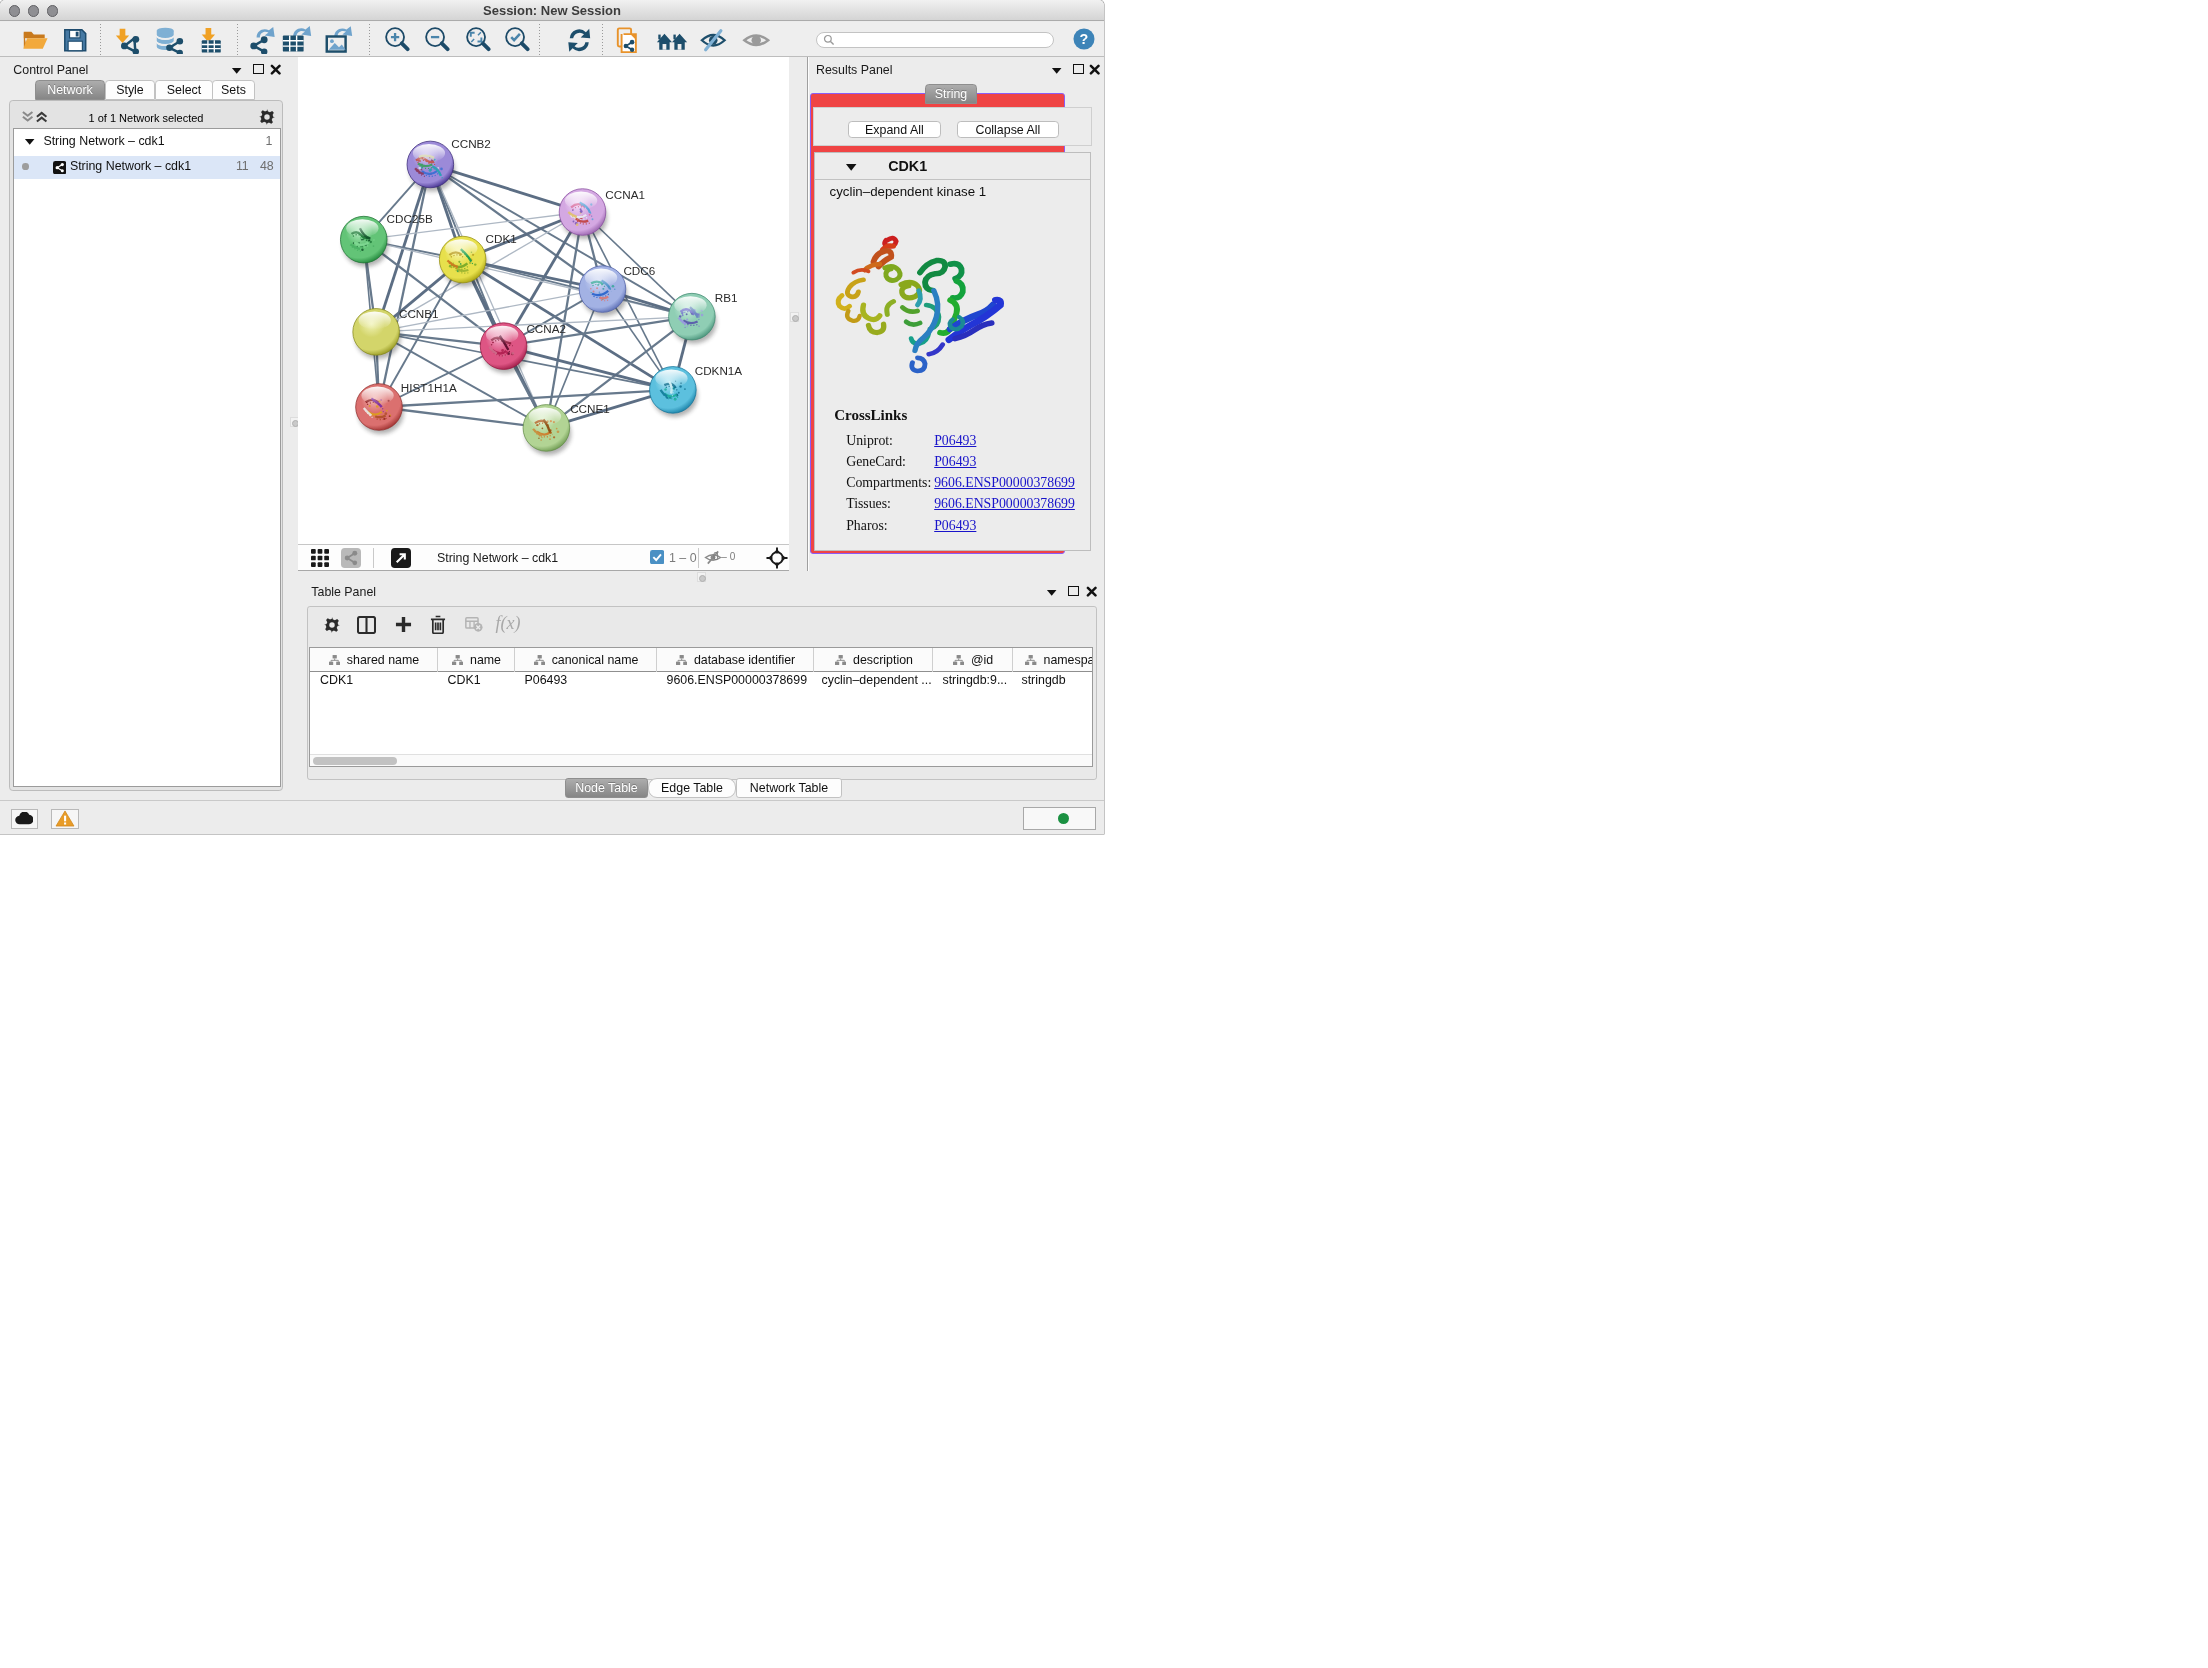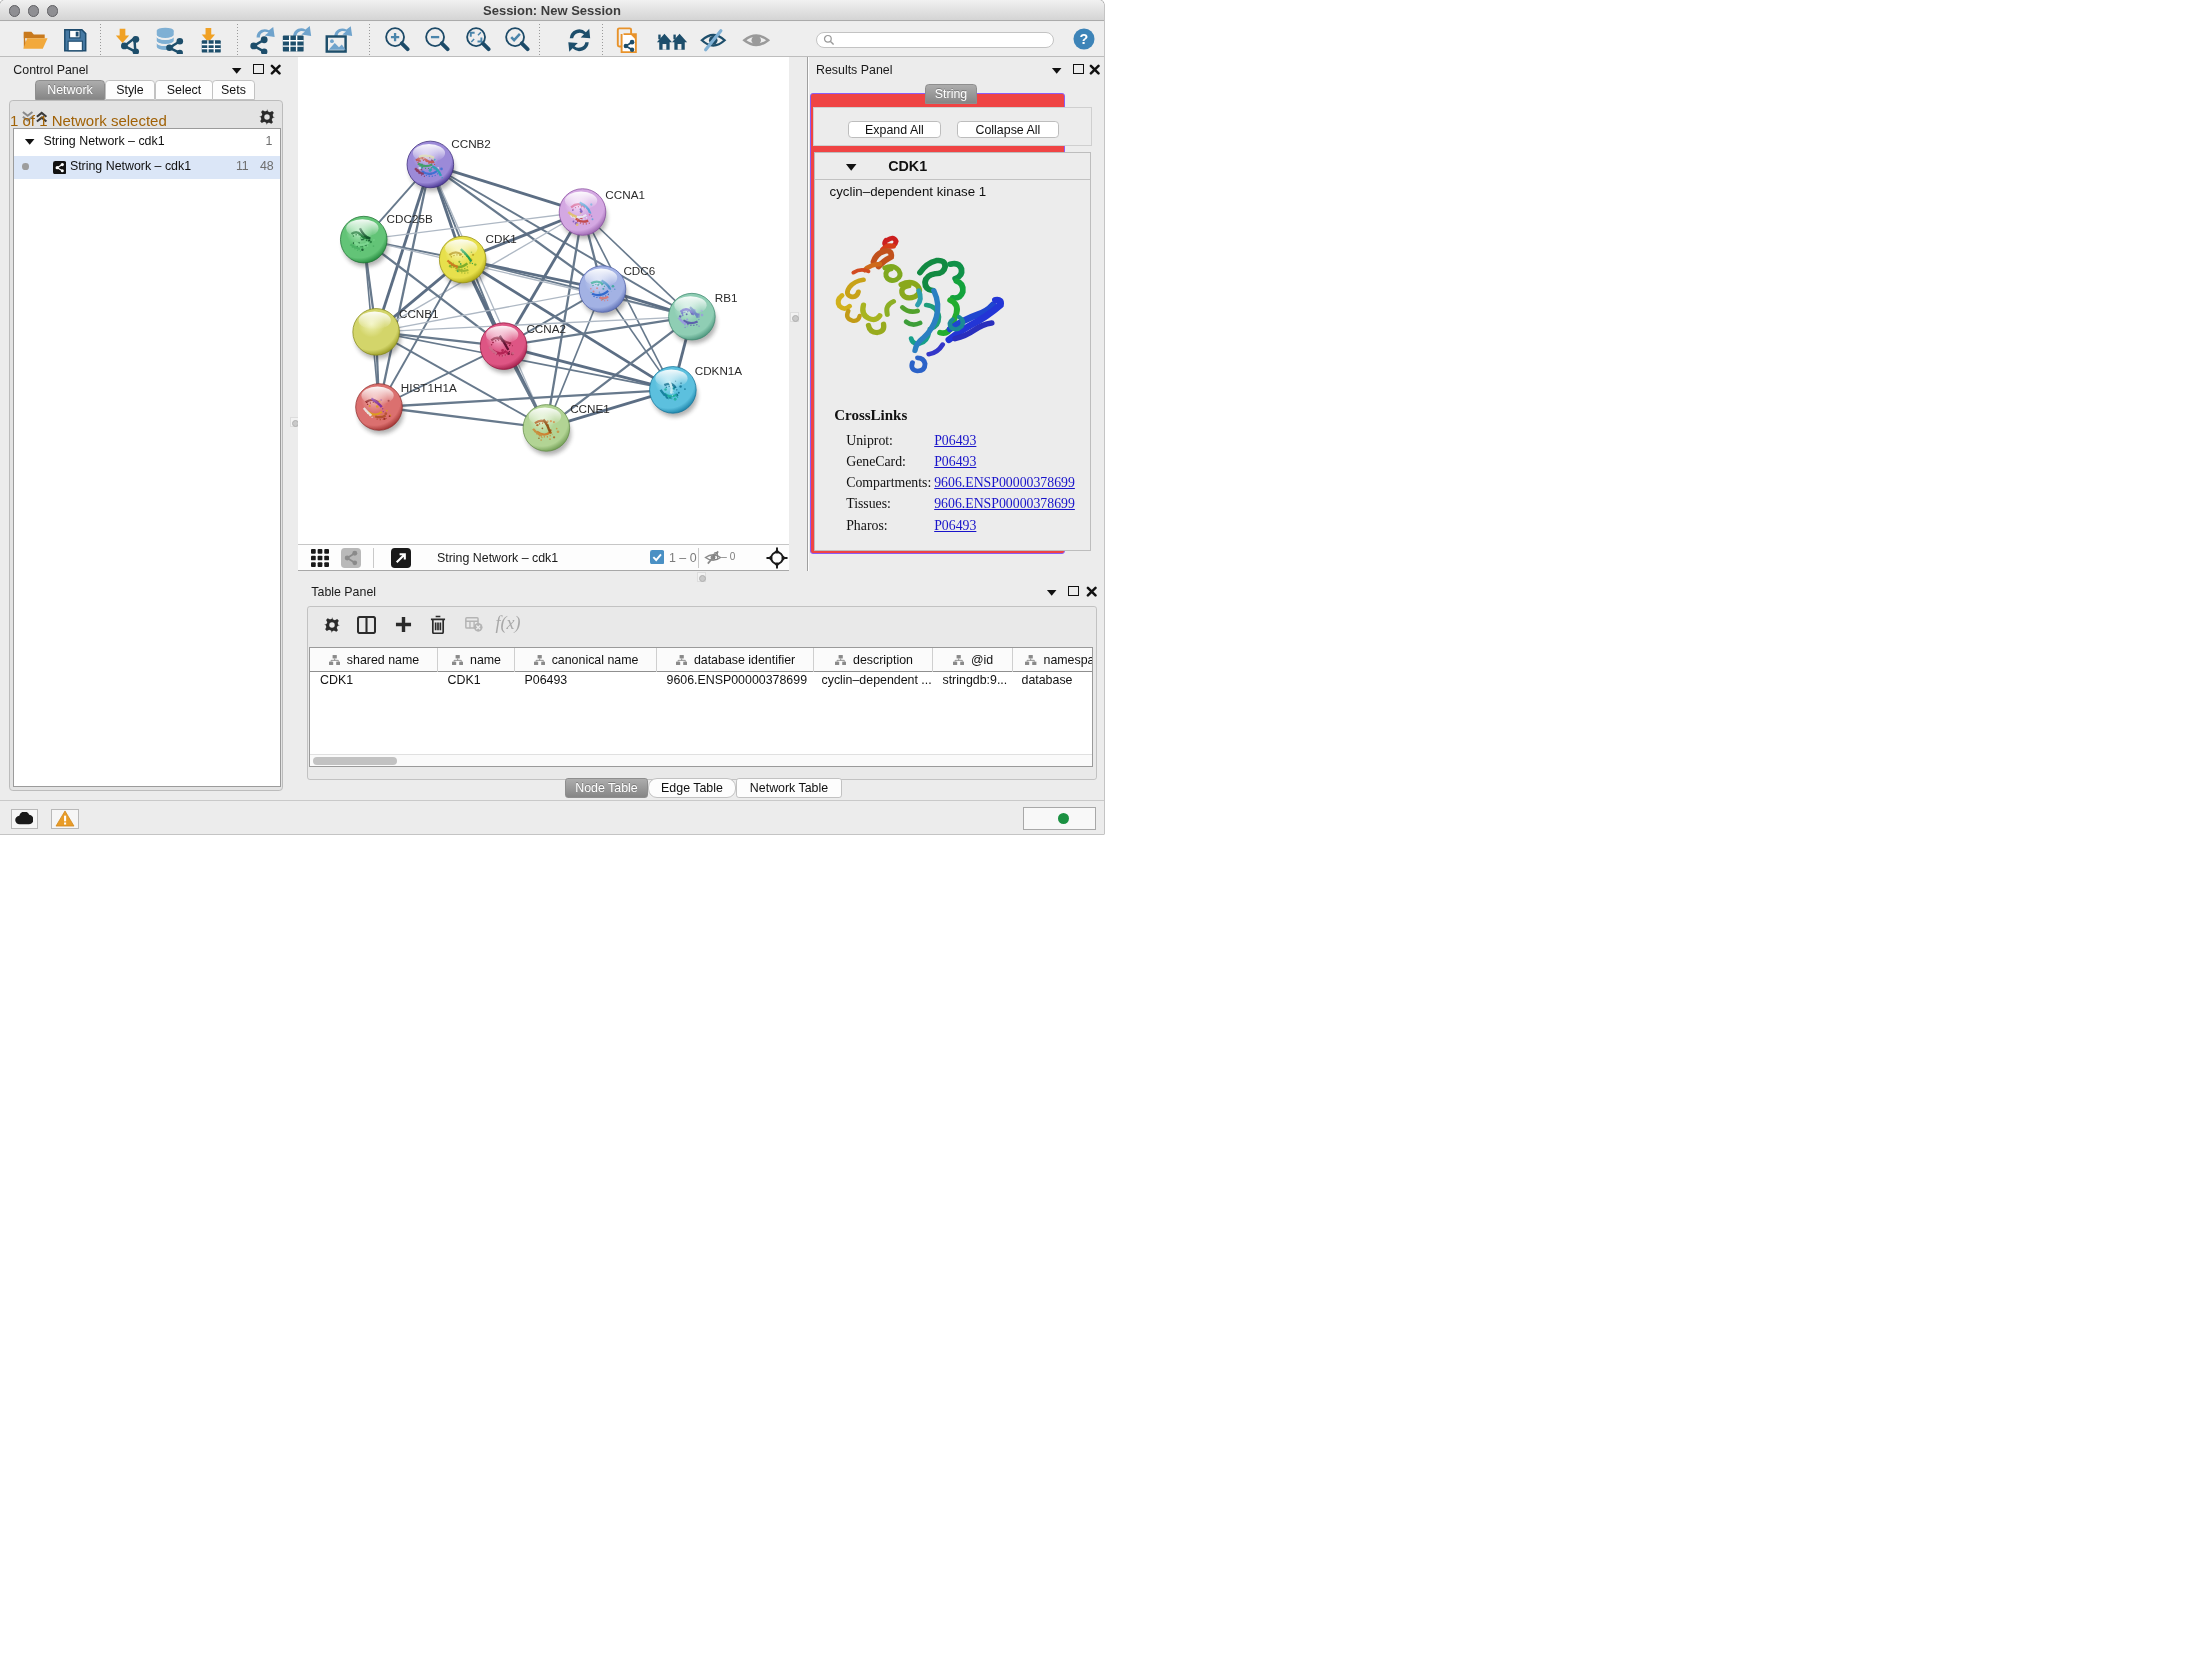--- a/index.html
+++ b/index.html
@@ -245,21 +245,21 @@
     <div class="tab" style="left:155px;width:58px">Select</div>
     <div class="tab" style="left:212px;width:43px">Sets</div>
 
     <div id="cpbox">
       <svg style="position:absolute;left:10.5px;top:9.5px" width="14.3" height="12.4" viewBox="0 0 15 13">
           <path d="M2 1 l5 4 5 -4 M2 6 l5 4 5 -4" stroke="#8a8a8a" stroke-width="2.2" fill="none"></path>
         </svg>
       <svg style="position:absolute;left:25px;top:9.5px" width="14.3" height="12.4" viewBox="0 0 15 13">
           <path d="M2 11 l5 -4 5 4 M2 6 l5 -4 5 4" stroke="#3a3a3a" stroke-width="2.2" fill="none"></path>
         </svg>
-      <div style="position:absolute;left:0;right:0;top:10.5px;text-align:left;font-size:15px;color:#a16207">1 of 1 Network selected</div>
+      <div style="position:absolute;left:0;right:0;top:10.5px;text-align:center;font-size:11px;color:#000000">1 of 1 Network selected</div>
       <svg style="position:absolute;left:249px;top:7.6px" width="16" height="16" viewBox="0 0 20 20">
           <path fill="#2b2b2b" d="M10 0l1.2 3.1a7 7 0 0 1 2.3 1l3-1.5 2 2-1.5 3a7 7 0 0 1 1 2.3L20 10l-3.1 1.2a7 7 0 0 1-1 2.3l1.5 3-2 2-3-1.5a7 7 0 0 1-2.3 1L10 20l-1.2-3.1a7 7 0 0 1-2.3-1l-3 1.5-2-2 1.5-3a7 7 0 0 1-1-2.3L0 10l3.1-1.2a7 7 0 0 1 1-2.3L2.6 3.6l2-2 3 1.5a7 7 0 0 1 2.3-1z"></path>
           <circle cx="10" cy="10" r="3.4" fill="#e3e3e3"></circle>
         </svg>
       <div id="cptree">
         <div style="position:absolute;left:0;top:27px;height:23px;width:100%;background:#dbe6f7"></div>
         <svg style="position:absolute;left:10.5px;top:8.6px" width="11.4" height="7.6" viewBox="0 0 12 8">
             <path d="M1 1 h10 l-5 6 z" fill="#111"></path>
           </svg>
         <div style="position:absolute;left:29.5px;top:5.2px;font-size:12.4px;color:#111">String Network – cdk1</div>
@@ -948,21 +948,21 @@
               <div class="cap">namespace</div>
             </div>
           </div>
         <div id="trow">
             <div class="td" style="left:9.5px">CDK1</div>
             <div class="td" style="left:137px">CDK1</div>
             <div class="td" style="left:214px">P06493</div>
             <div class="td" style="left:356px">9606.ENSP00000378699</div>
             <div class="td" style="left:511px">cyclin–dependent ...</div>
             <div class="td" style="left:632px">stringdb:9...</div>
-            <div class="td" style="left:711px">database</div>
+            <div class="td" style="left:711px">stringdb</div>
           </div>
         <div id="hscroll">
             <div id="hthumb"></div>
           </div>
       </div>
     </div>
     <div class="tab selected" style="left:267px;top:196px;width:83px;border-radius:2.9px">Node Table</div>
     <div class="tab" style="left:350px;top:196px;width:88px;border-radius:9px">Edge Table</div>
     <div class="tab" style="left:438px;top:196px;width:106px;border-radius:2.9px">Network Table</div>
   </div>

